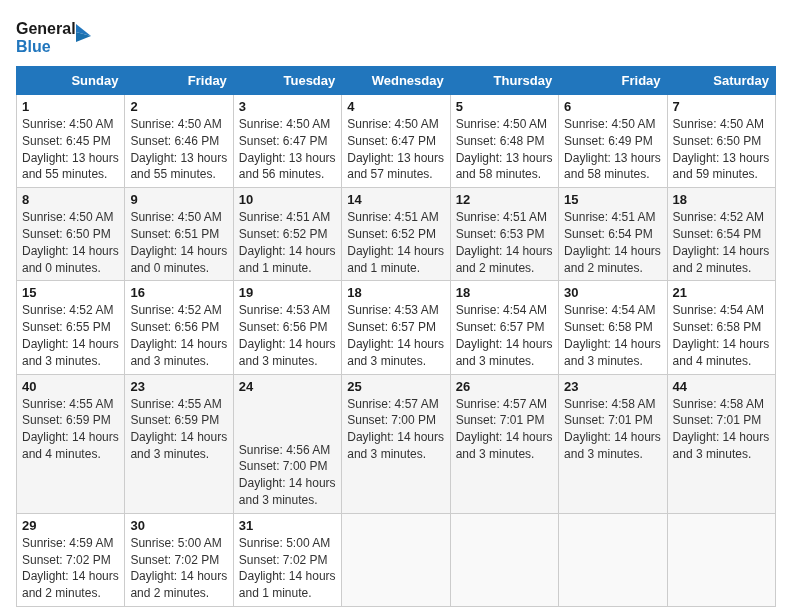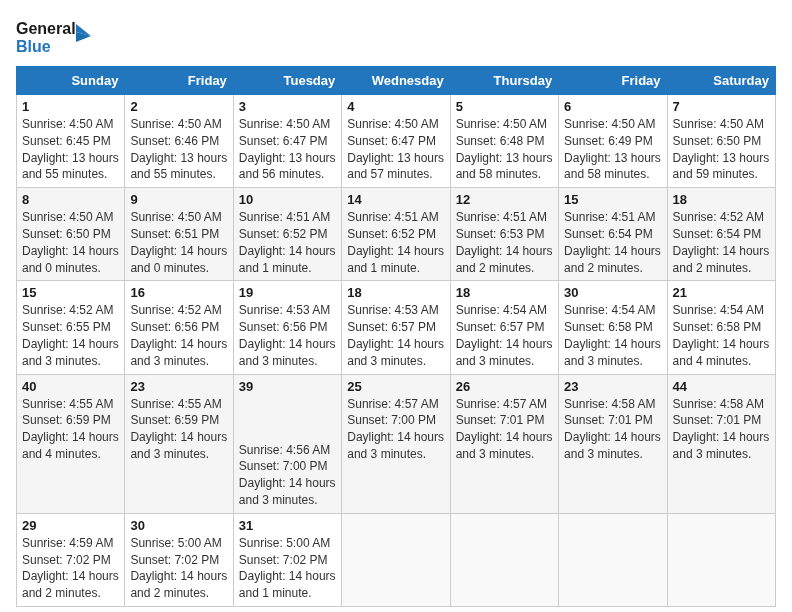--- a/index.html
+++ b/index.html
@@ -268,21 +268,21 @@
 and 4 minutes.</div>
         </td>
         <td>
           <span class="day-num">23</span>
           <div class="day-info" style="white-space: pre-line;">Sunrise: 4:55 AM
 Sunset: 6:59 PM
 Daylight: 14 hours
 and 3 minutes.</div>
         </td>
         <td>
-          <span class="day-num">39</span>
+          <span class="day-num">24</span>
           <div class="day-info" style="white-space: pre-line; margin-top: 48px;">Sunrise: 4:56 AM
 Sunset: 7:00 PM
 Daylight: 14 hours
 and 3 minutes.</div>
         </td>
         <td>
           <span class="day-num">25</span>
           <div class="day-info" style="white-space: pre-line;">Sunrise: 4:57 AM
 Sunset: 7:00 PM
 Daylight: 14 hours

